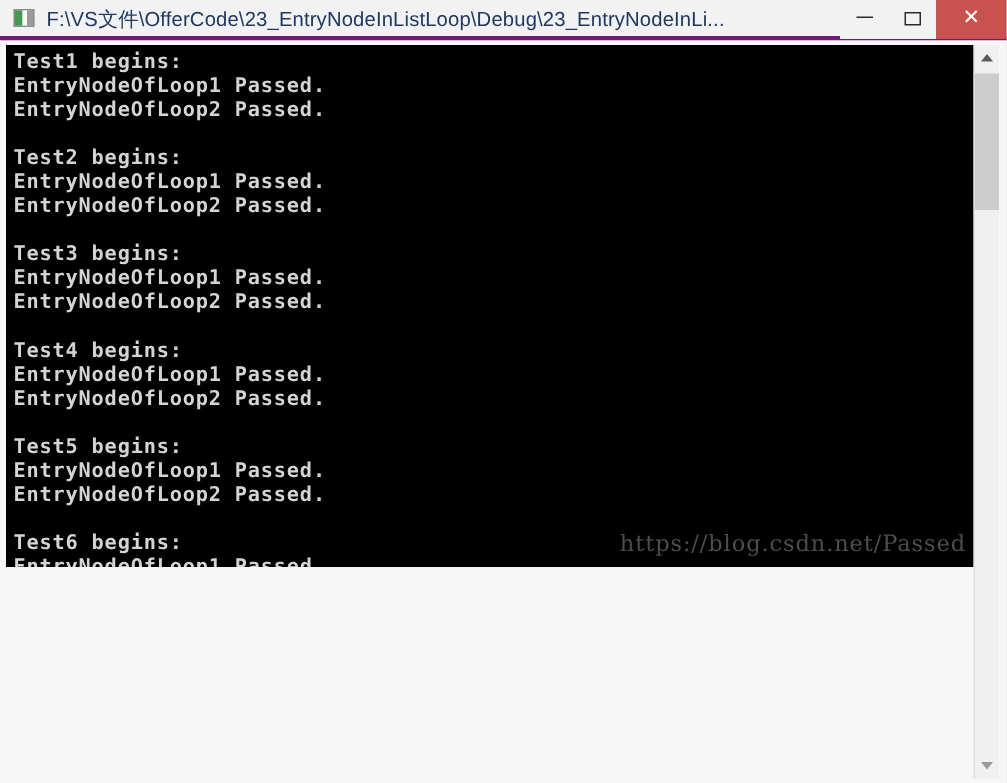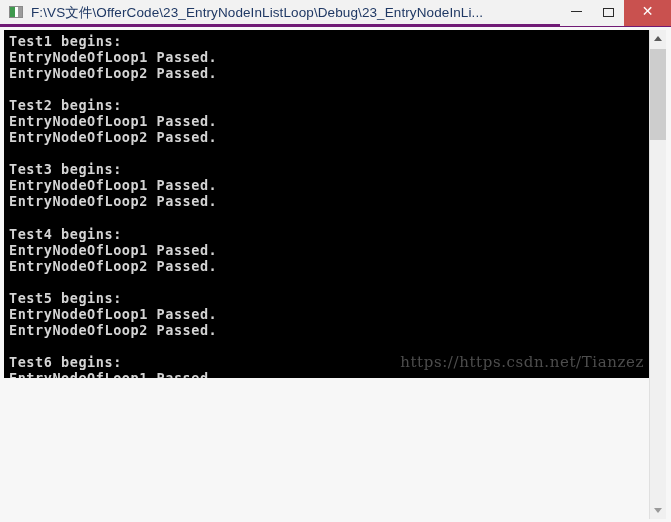--- a/index.html
+++ b/index.html
@@ -271,21 +271,21 @@
 
 Test6 begins:
 EntryNodeOfLoop1 Passed.
 EntryNodeOfLoop2 Passed.
 
 Test7 begins:
 EntryNodeOfLoop1 Passed.
 EntryNodeOfLoop2 Passed.
 
 请按任意键继续. . .</pre>
-      <div class="watermark">https://https.csdn.net/Tianzez</div>
+      <div class="watermark">https://blog.csdn.net/Passed</div>
     </div>
   </div>
 
   <div class="scrollbar">
     <div class="sb-track"></div>
     <div class="sb-arrow up">
         <i></i>
       </div>
     <div class="sb-thumb"></div>
     <div class="sb-arrow down">

